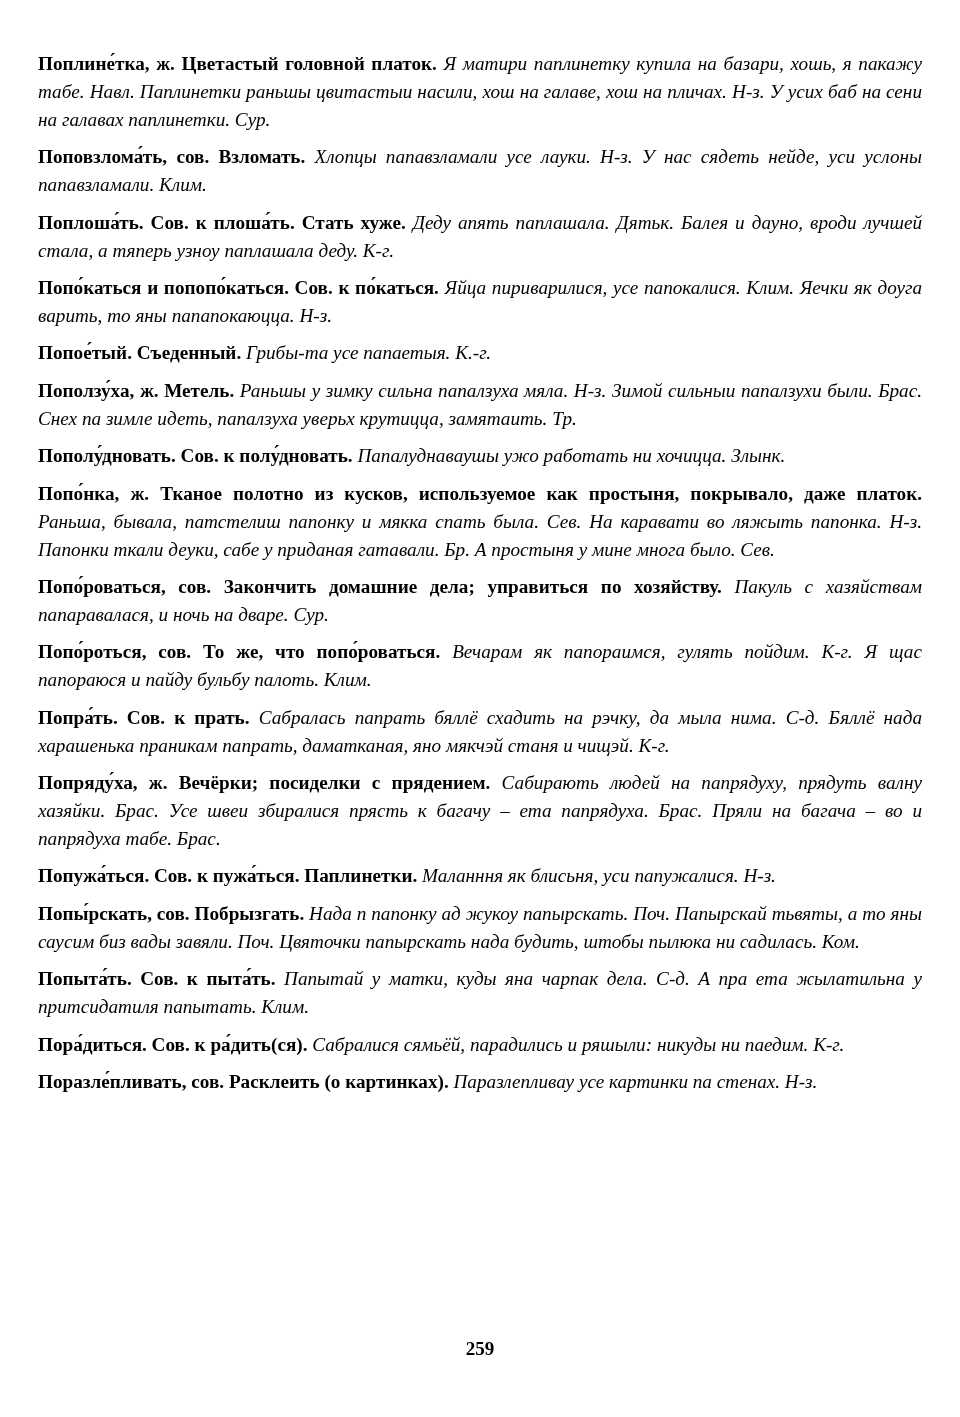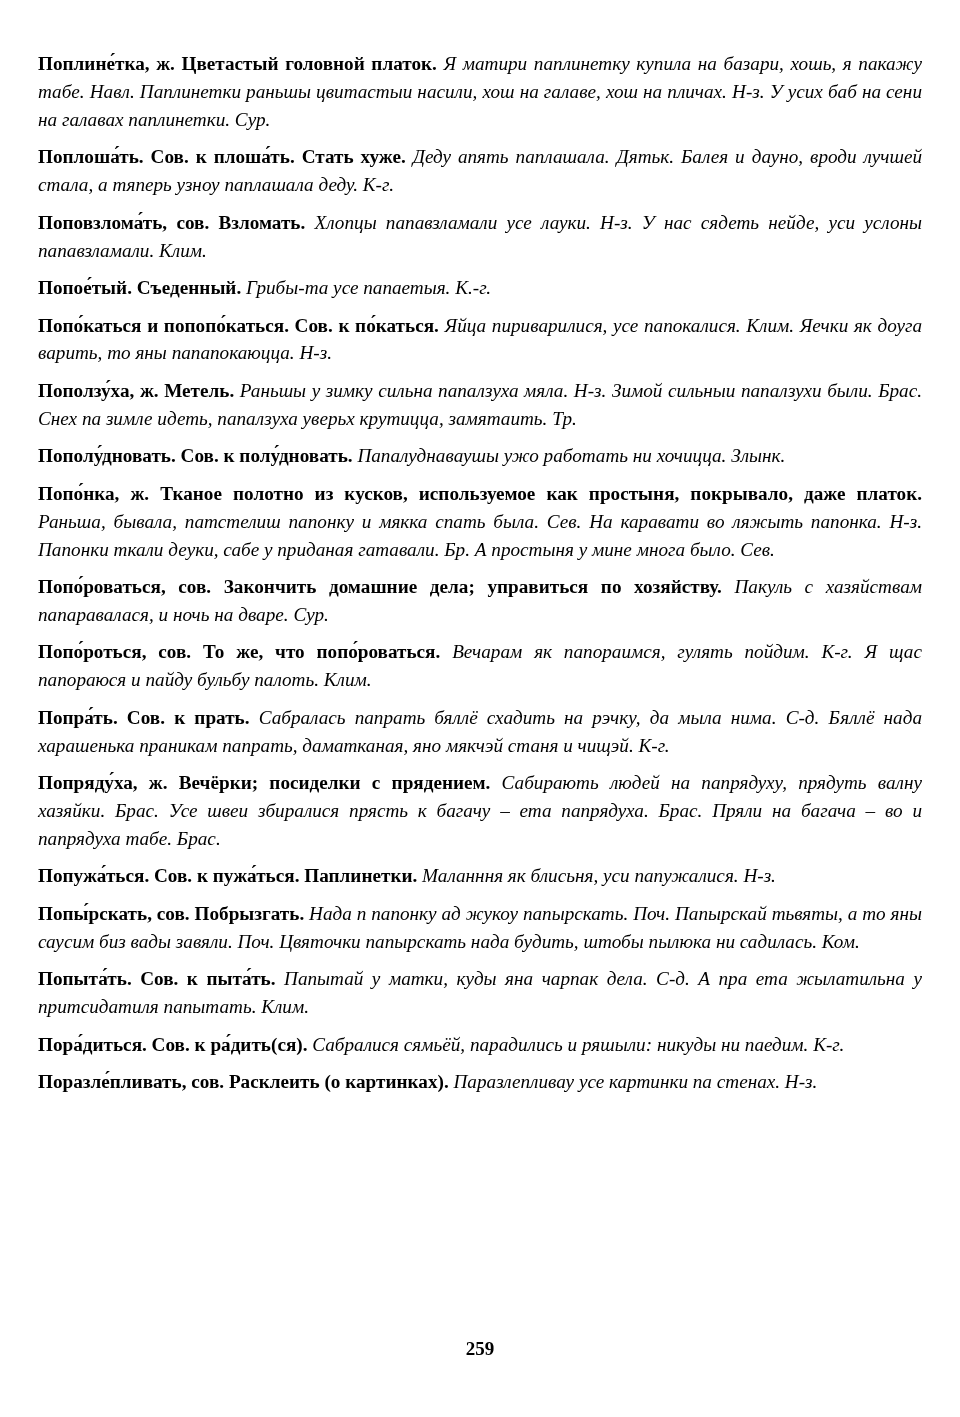--- a/index.html
+++ b/index.html
@@ -68,42 +68,42 @@
 <div class="page">
   <div class="text-column">
 
     <p class="entry">
       <span class="hw">Поплине́тка, ж. </span>
       <span class="def">Цветастый головной платок. </span>
       <span class="ex">Я матири паплинетку купила на базари, хошь, я пакажу табе. Навл. Паплинетки раньшы цвитастыи насили, хош на галаве, хош на пличах. Н-з. У усих баб на сени на галавах паплинетки. Сур.</span>
     </p>
 
     <p class="entry">
+      <span class="hw">Поповзлома́ть, сов. </span>
+      <span class="def">Взломать. </span>
+      <span class="ex">Хлопцы папавзламали усе лауки. Н-з. У нас сядеть нейде, уси услоны папавзламали. Клим.</span>
+    </p>
+
+    <p class="entry">
       <span class="hw">Поплоша́ть. Сов. к плоша́ть. </span>
       <span class="def">Стать хуже. </span>
       <span class="ex">Деду апять паплашала. Дятьк. Балея и дауно, вроди лучшей стала, а тяперь узноу паплашала деду. К-г.</span>
     </p>
 
+
     <p class="entry">
-      <span class="hw">Поповзлома́ть, сов. </span>
-      <span class="def">Взломать. </span>
-      <span class="ex">Хлопцы папавзламали усе лауки. Н-з. У нас сядеть нейде, уси услоны папавзламали. Клим.</span>
+      <span class="hw">Попо́каться и попопо́каться. Сов. к по́каться. </span>
+      
+      <span class="ex">Яйца пириварилися, усе папокалися. Клим. Яечки як доуга варить, то яны папапокаюцца. Н-з.</span>
     </p>
-
 
     <p class="entry">
       <span class="hw">Попое́тый. </span>
       <span class="def">Съеденный. </span>
       <span class="ex">Грибы-та усе папаетыя. К.-г.</span>
-    </p>
-
-    <p class="entry">
-      <span class="hw">Попо́каться и попопо́каться. Сов. к по́каться. </span>
-      
-      <span class="ex">Яйца пириварилися, усе папокалися. Клим. Яечки як доуга варить, то яны папапокаюцца. Н-з.</span>
     </p>
 
     <p class="entry">
       <span class="hw">Поползу́ха, ж. </span>
       <span class="def">Метель. </span>
       <span class="ex">Раньшы у зимку сильна папалзуха мяла. Н-з. Зимой сильныи папалзухи были. Брас. Снех па зимле идеть, папалзуха уверьх крутицца, замятаить. Тр.</span>
     </p>
 
     <p class="entry">
       <span class="hw">Пополу́дновать. Сов. к полу́дновать. </span>

